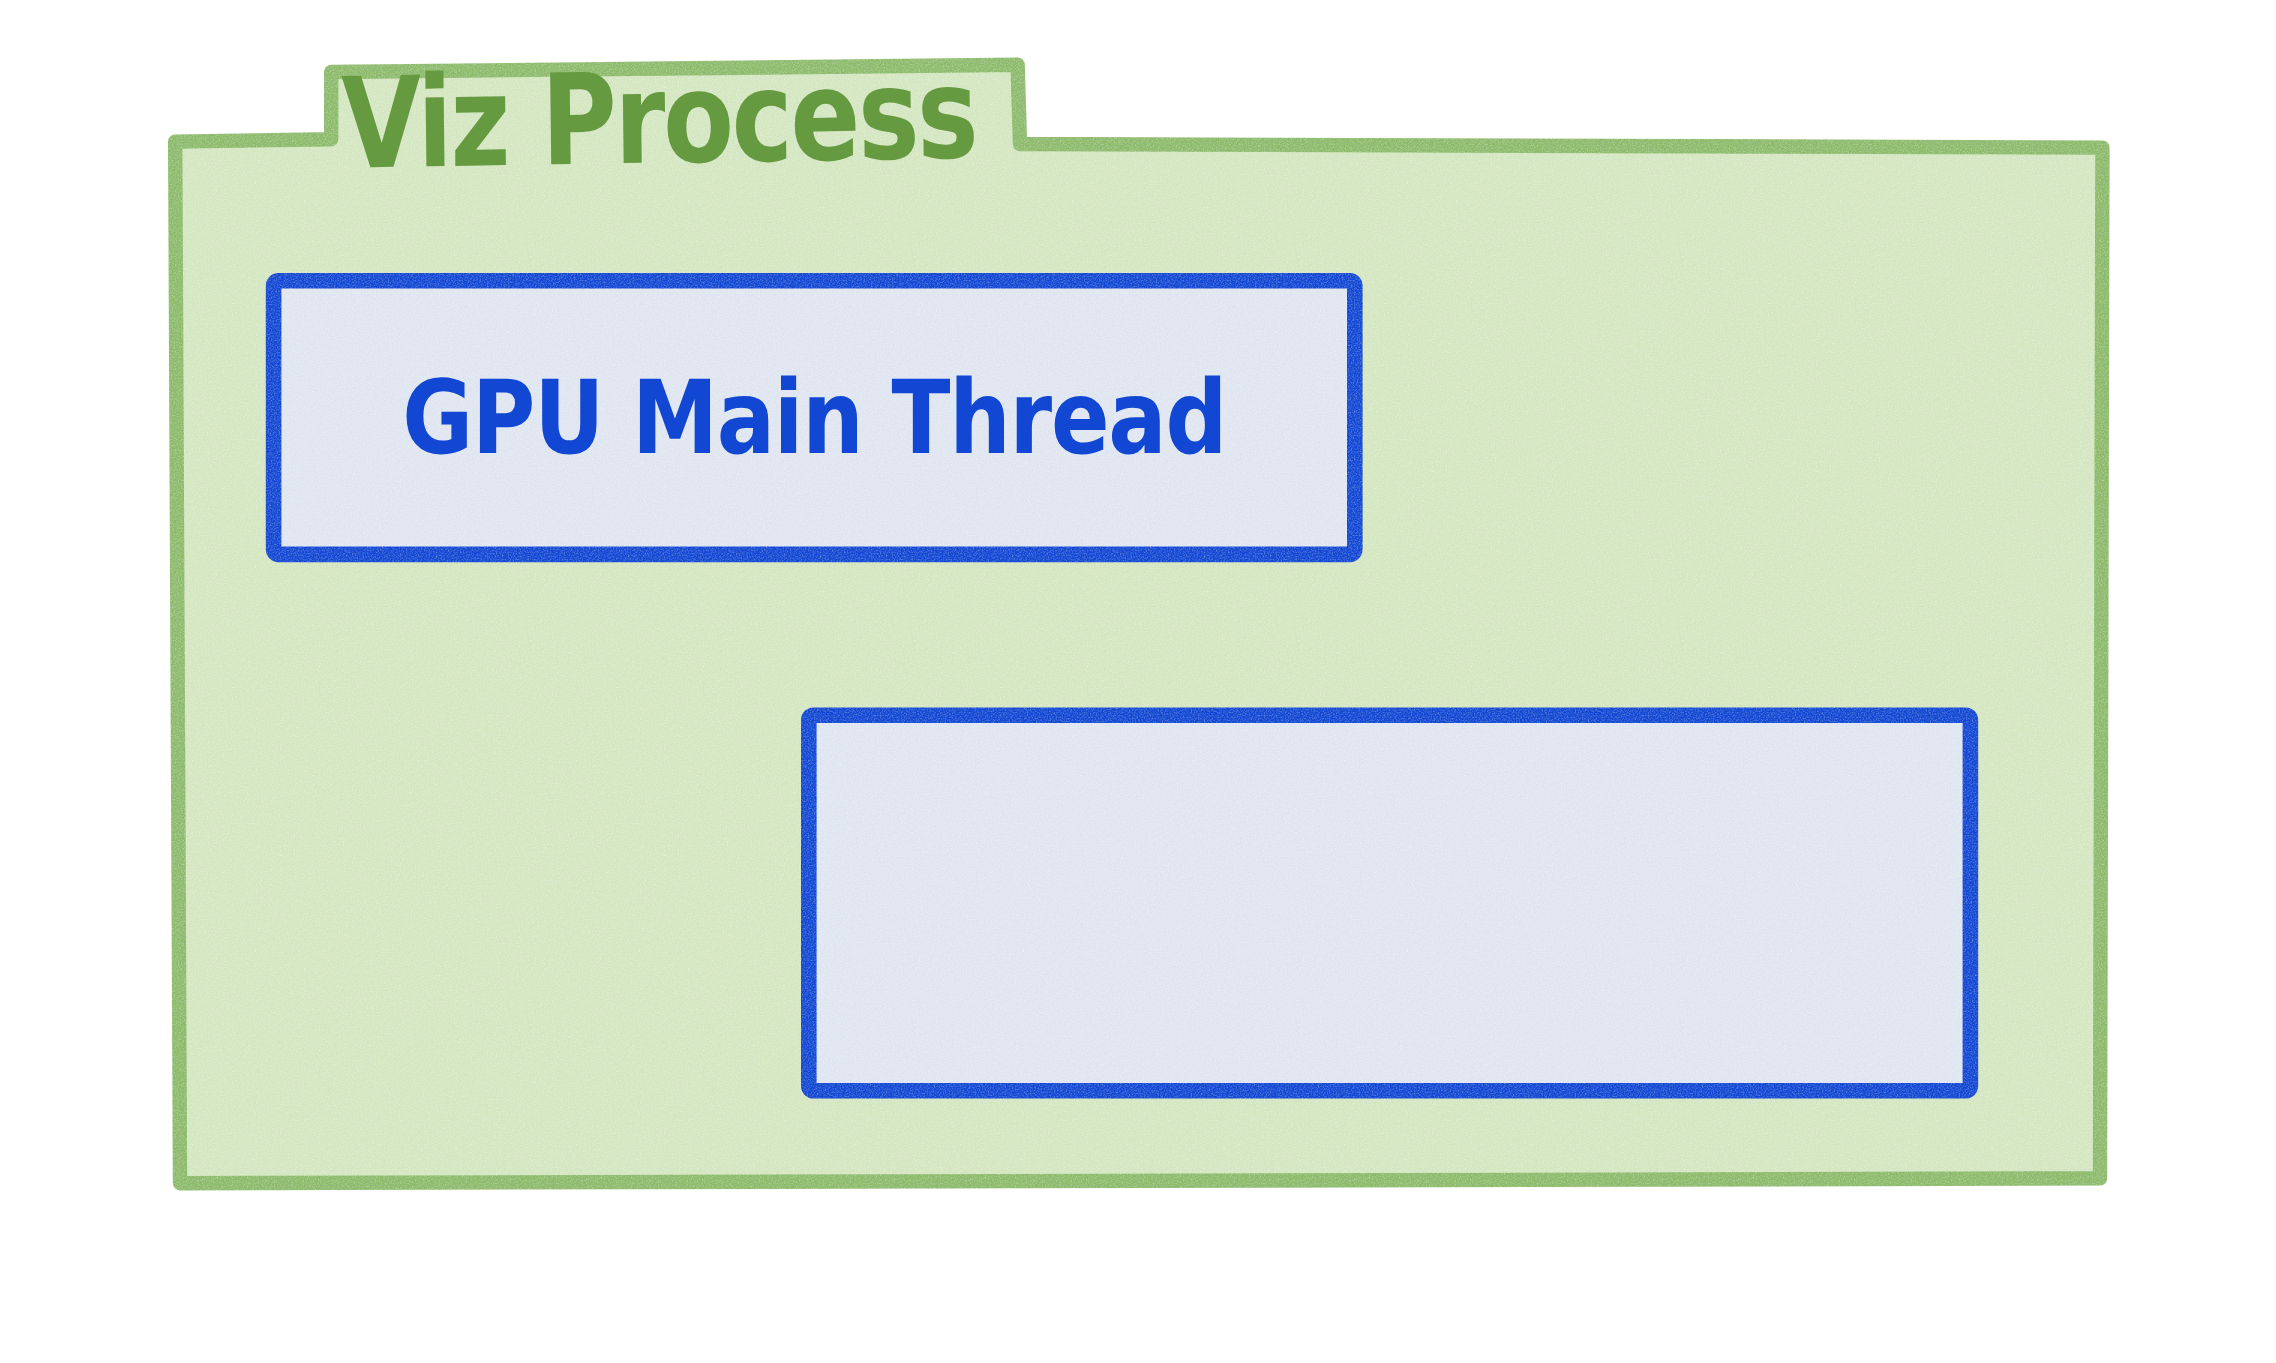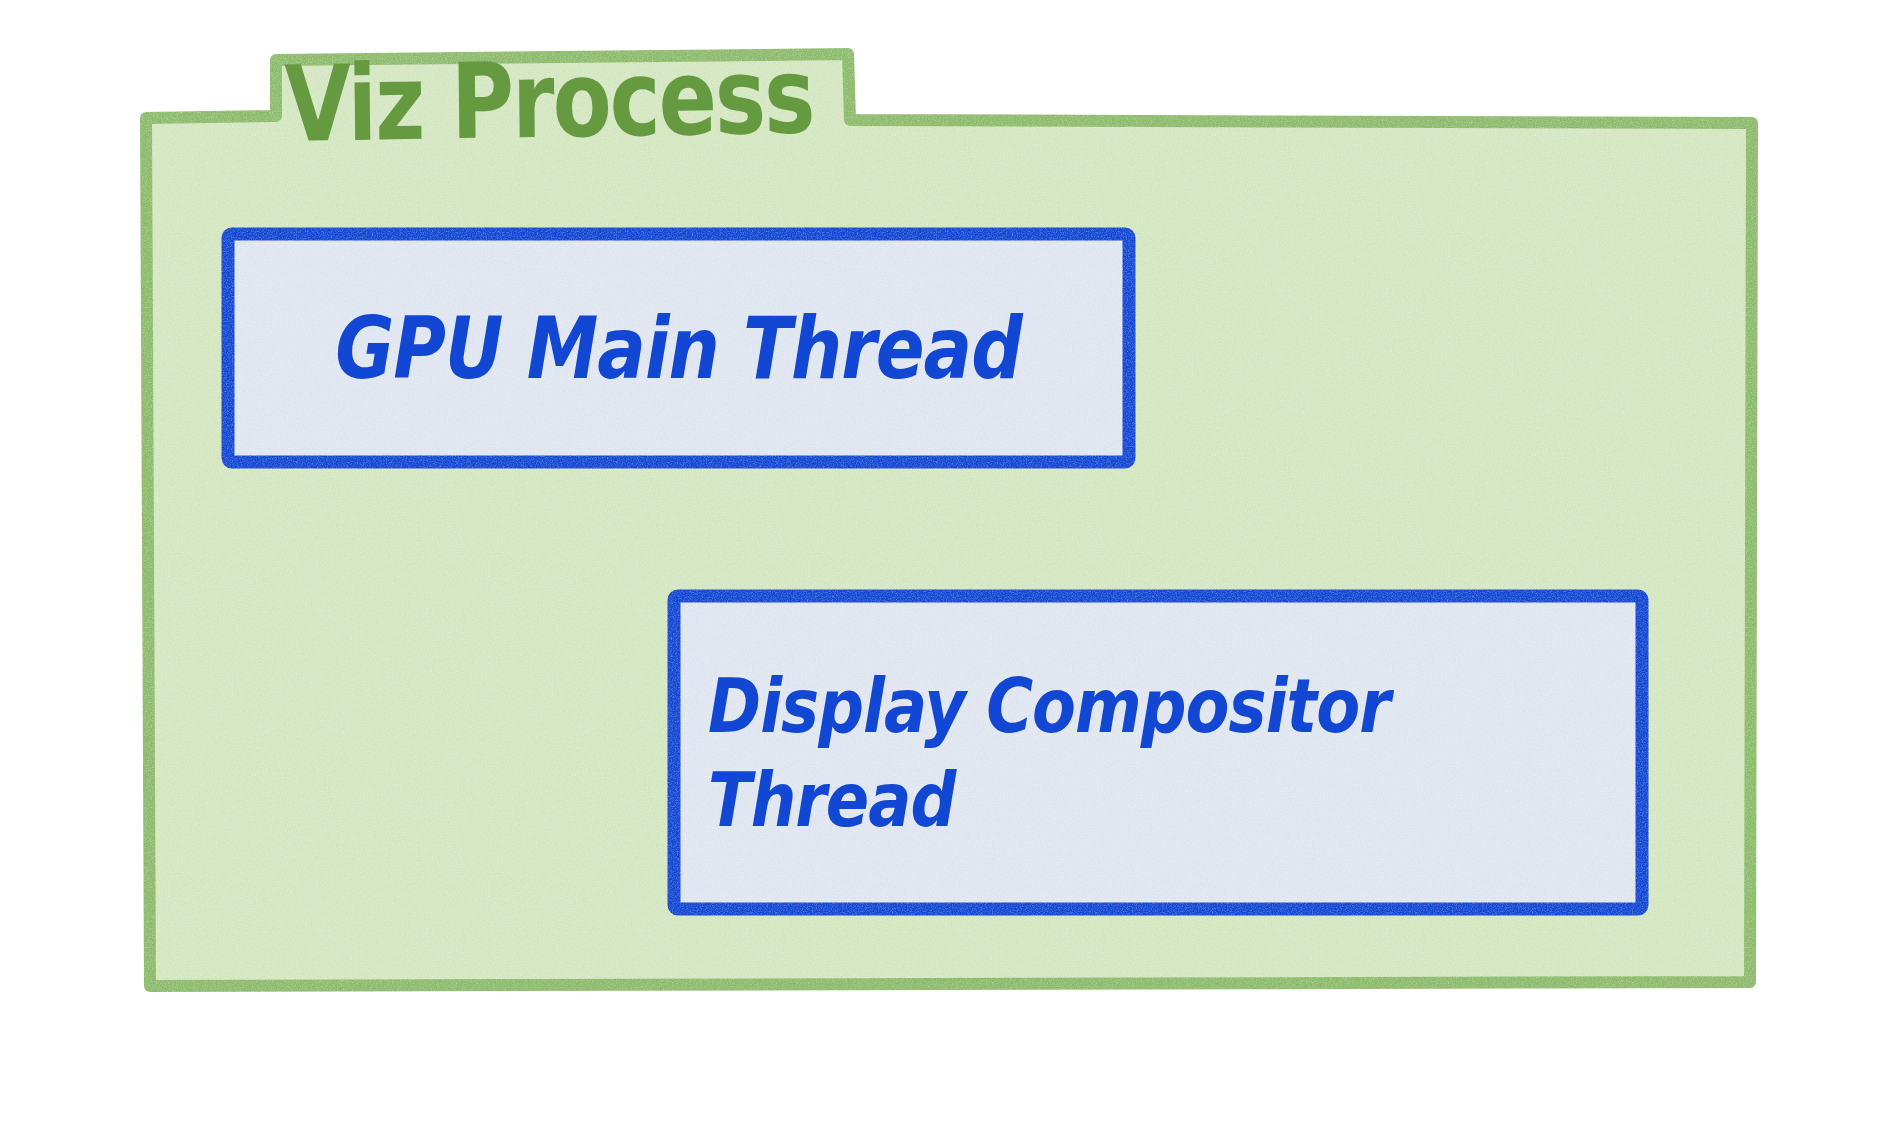--- a/index.html
+++ b/index.html
@@ -58,24 +58,23 @@
     line-height:1;
     white-space:nowrap;
     transform:scaleY(1.22) rotate(-0.8deg);
     transform-origin:left top;
   }
   .node-label-wrap{
     position:absolute;
     display:flex;
     align-items:center;
     justify-content:center;
-    text-align:left;
+    text-align:right;
     color:var(--node-text);
     font-weight:bold;
-    font-style:italic;
   }
   .node-label-wrap.gpu{
     left:222px;
     top:228px;
     width:913px;
     height:240px;
   }
   .node-label-wrap.display{
     left:668px;
     top:590px;
@@ -119,17 +118,14 @@
 
     <rect class="noise" width="1897" height="1136" filter="url(#chalk)"></rect>
   </svg>
 
   <div class="container-title">Viz Process</div>
 
   <div class="node-label-wrap gpu">
     <span class="node-label">GPU Main Thread</span>
   </div>
 
-  <div class="node-label-wrap display">
-    <span class="node-label">Display Compositor Thread</span>
-  </div>
 
 </div>
 
 </body></html>

